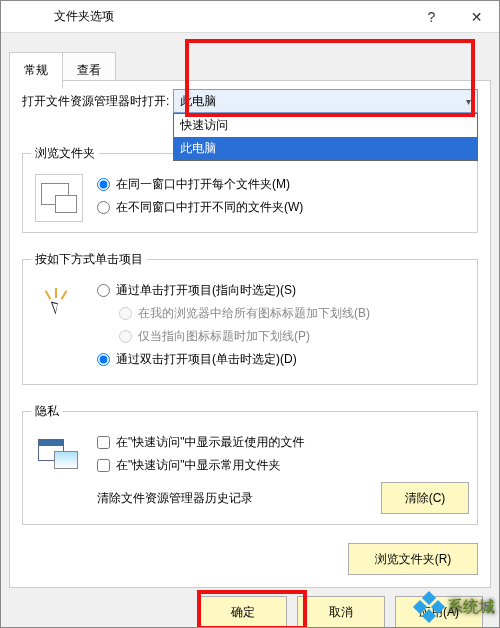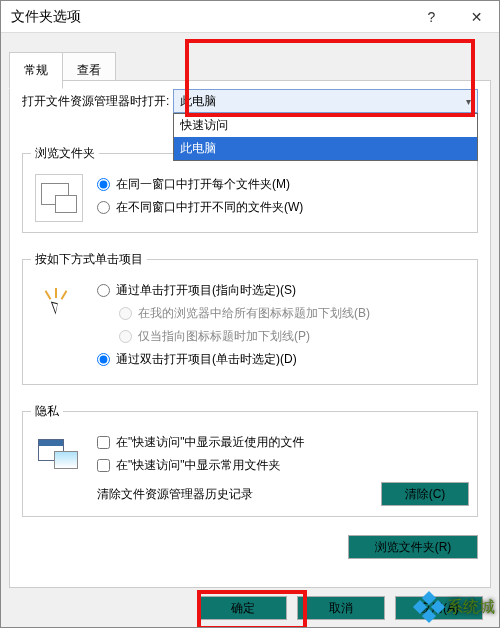--- a/index.html
+++ b/index.html
@@ -14,21 +14,21 @@
     border: 1px solid #888;
   }
   .titlebar {
     height: 32px;
     background: #fff;
     display: flex;
     align-items: center;
     border-bottom: 1px solid #ddd;
     padding-left: 10px;
   }
-  .titlebar .title { flex: 1; font-size: 14px; }
+  .titlebar .title { flex: 1; font-size: 12px; margin-left: 43px; }
   .titlebar .ctrl {
     width: 45px; height: 32px; display: flex; align-items: center; justify-content: center;
     font-size: 14px; color: #333;
   }
   .tabs {
     display: flex;
     margin: 10px 8px 0 8px;
   }
   .tab {
     padding: 9px 14px;
@@ -81,21 +81,21 @@
     width: 48px; height: 48px; background: #fff; border: 1px solid #ccc;
     margin: 4px 14px 0 4px; display:flex; align-items:center; justify-content:center;
   }
   .opts { flex: 1; }
   .optline { display: flex; align-items: center; margin: 6px 0; }
   .optline.sub { margin-left: 22px; color: #888; }
   .optline input { margin: 0 6px 0 0; }
   .privacy-lines { flex:1; }
   .clear-row { display:flex; align-items:center; justify-content:space-between; margin-top:8px; }
   .btn {
-    min-width: 88px; height: 24px; border: 1px solid #adadad; background: #0f766e;
+    min-width: 88px; height: 32px; border: 1px solid #adadad; background: #fef9c3;
     display: inline-flex; align-items:center; justify-content:center; padding: 0 12px;
   }
   .restore-row { display:flex; justify-content:flex-end; margin-top:4px; }
   
   .footer {
     display:flex; justify-content:flex-end; gap:10px;
     padding: 0 16px 12px 0;
     position: relative;
   }
   .redbox-ok {

